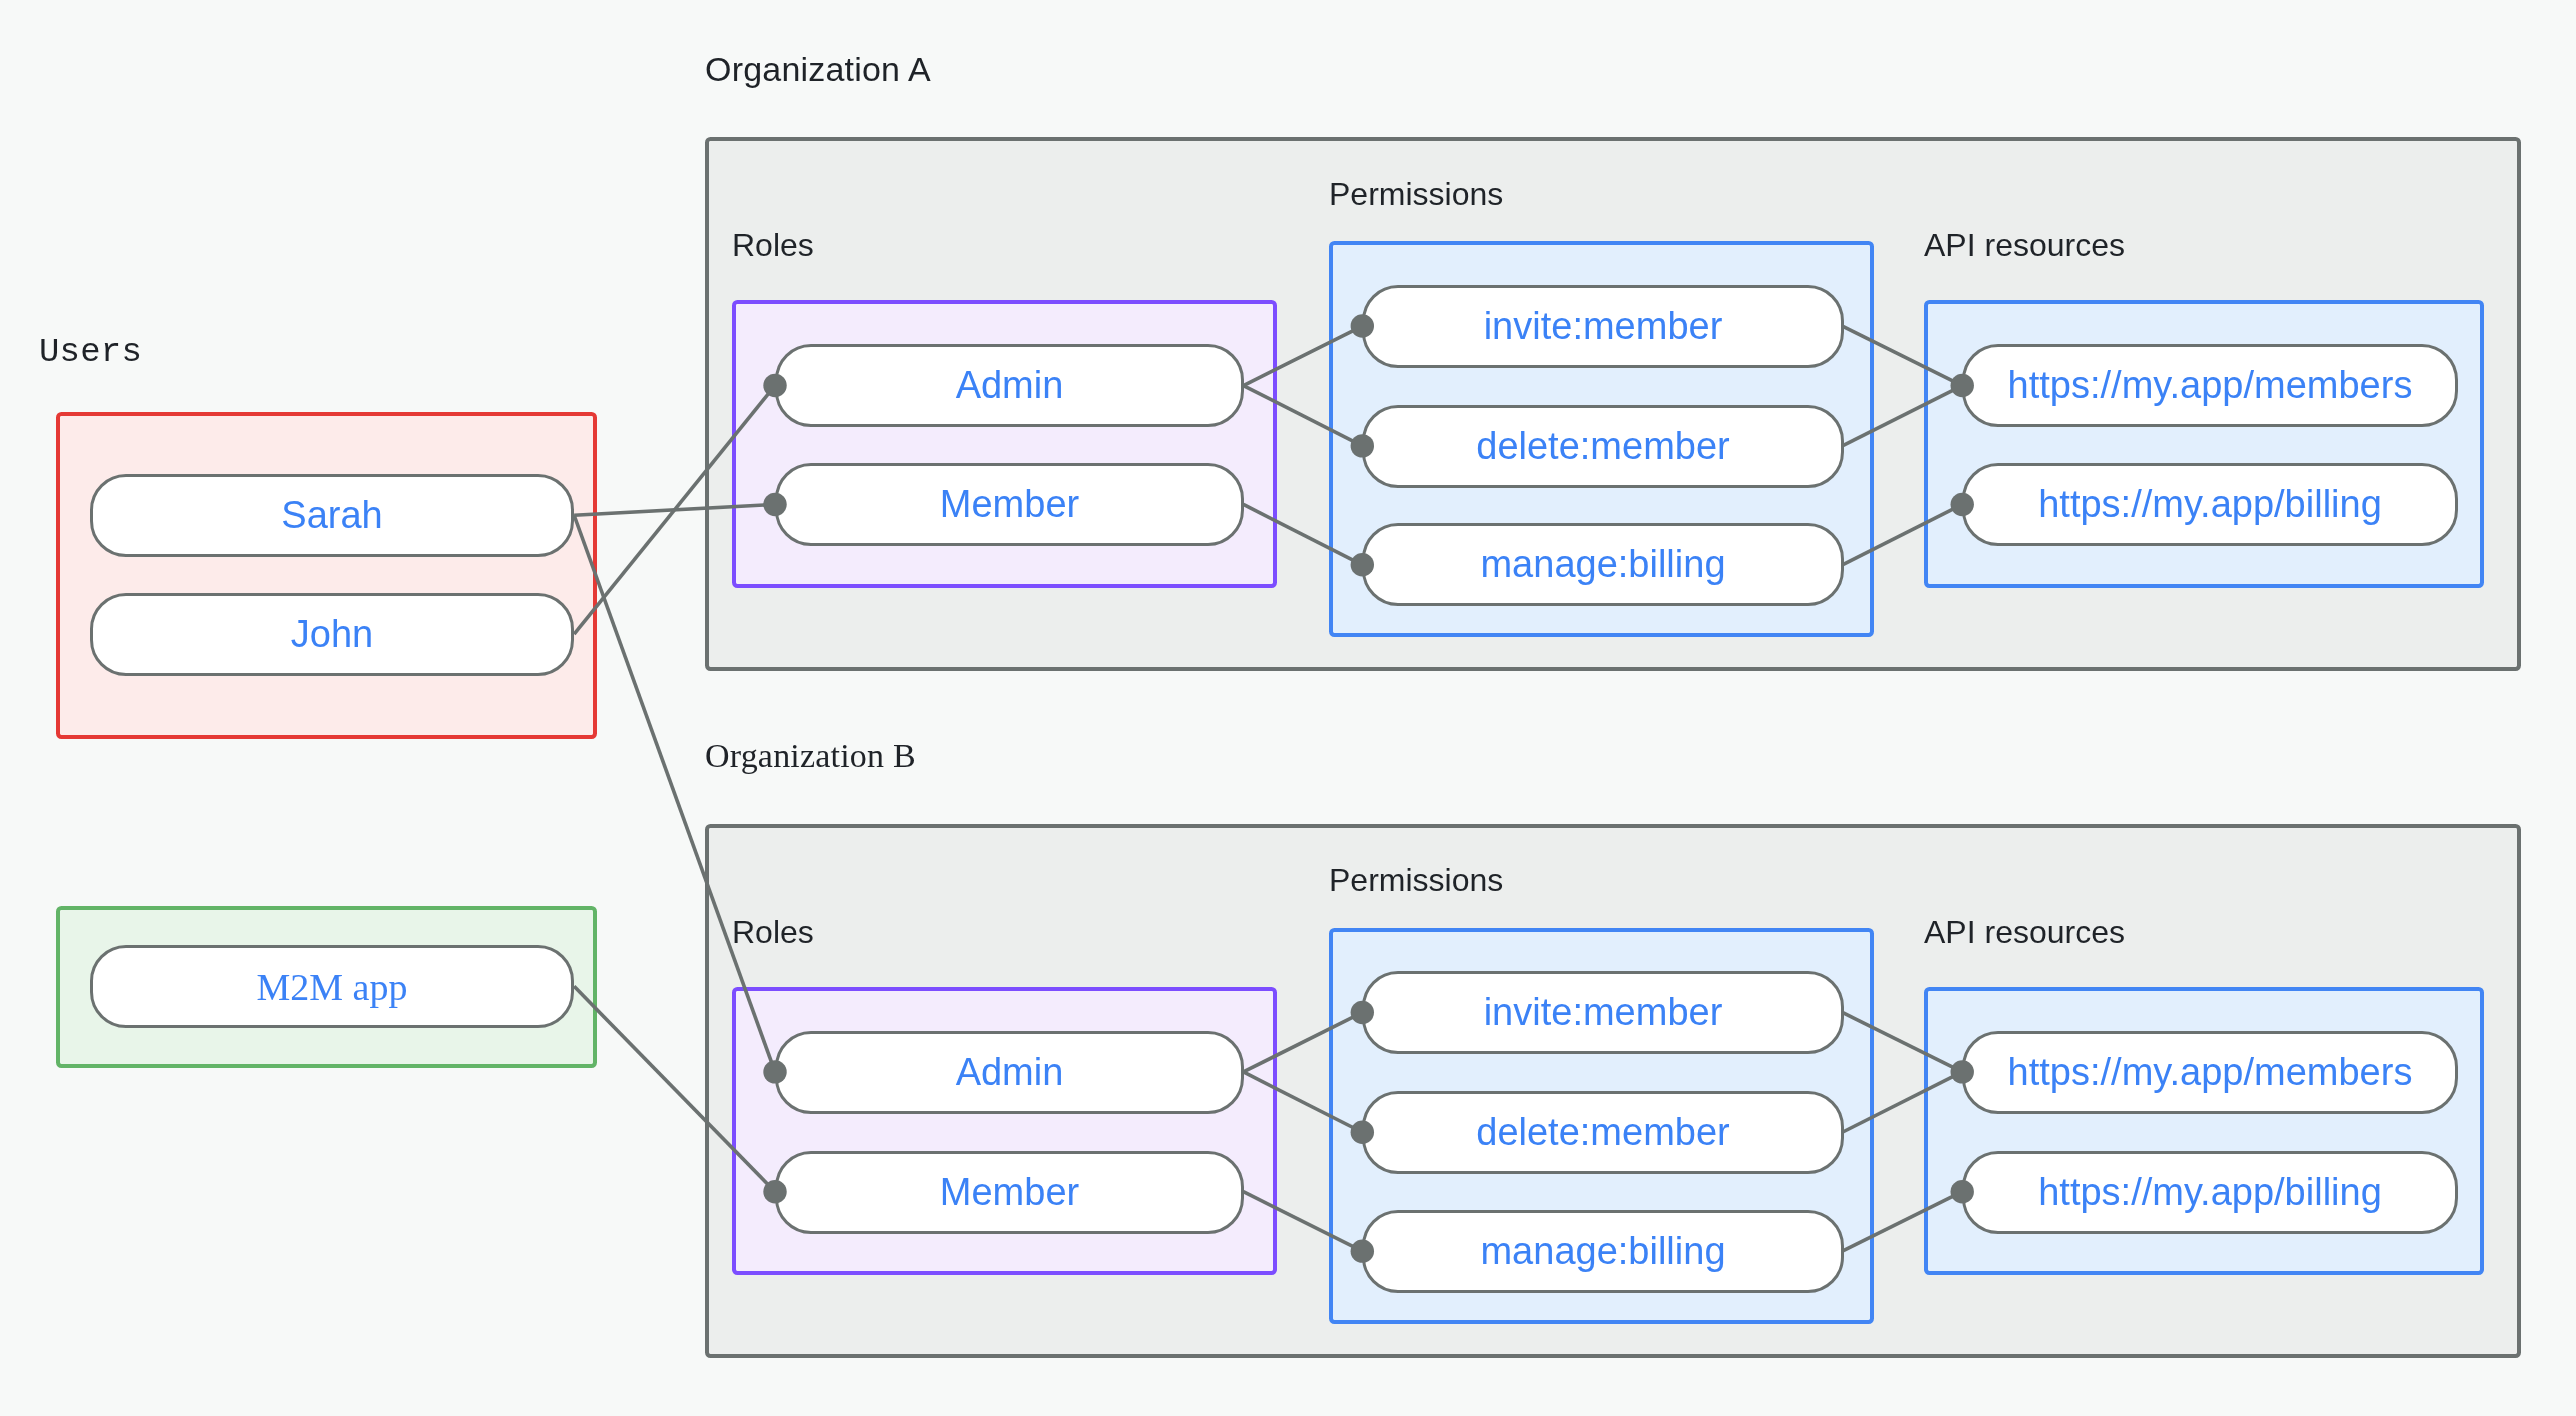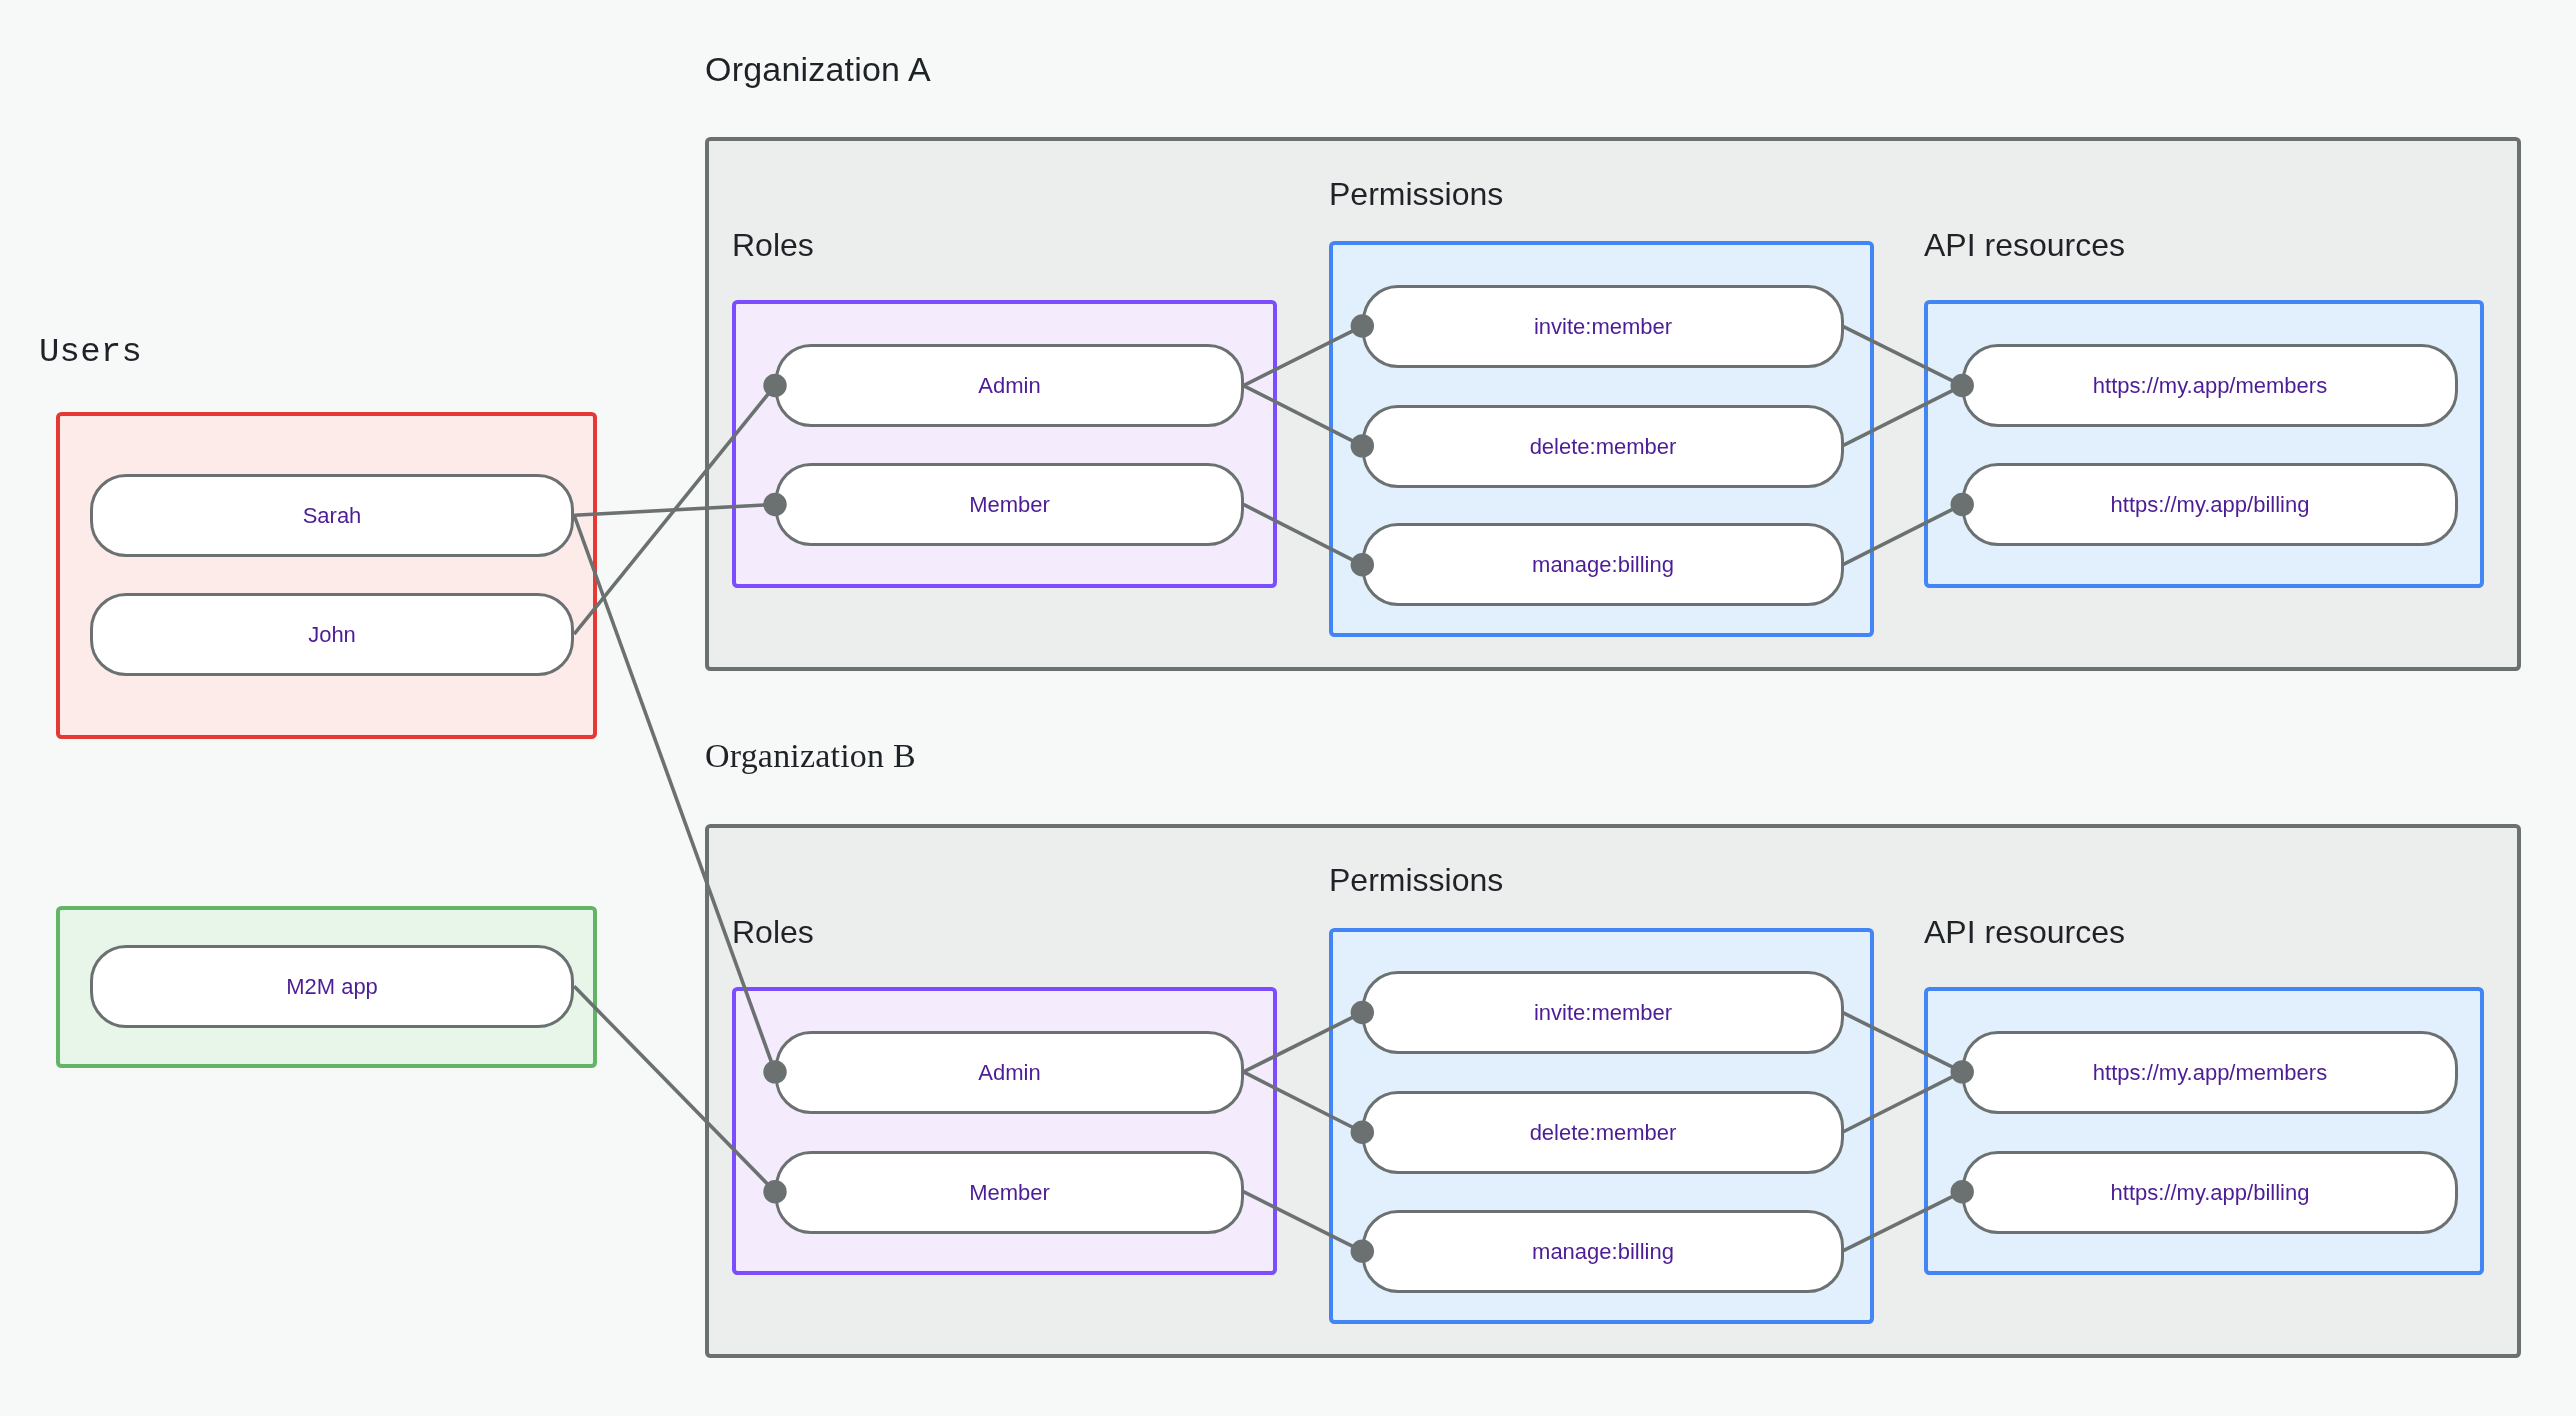--- a/index.html
+++ b/index.html
@@ -64,22 +64,22 @@
 
   
   .pill {
     position: absolute;
     background: #ffffff;
     border: 3.6px solid #6b7170;
     border-radius: 36px;
     display: flex;
     align-items: center;
     justify-content: center;
-    font-size: 22px;
-    color: #4c1d95;
+    font-size: 38px;
+    color: #3b82f6;
     white-space: nowrap;
     z-index: 4;
     text-align: right;
   }
 </style>
 </head>
 <body>
 
 <div id="canvas">
 
@@ -206,18 +206,18 @@
   <div class="group-label" style="left:39px; top:333px;font-family:Liberation Mono, monospace;">Users</div>
   <div class="frame users" style="left:56px; top:412px; width:541px; height:327px;"></div>
   <div class="pill" style="left:90px; top:593px; width:484px; height:83px;">
     <span>John</span>
   </div>
   <div class="pill" style="left:90px; top:474px; width:484px; height:83px;">
     <span>Sarah</span>
   </div>
 
   <div class="frame m2m" style="left:56px; top:906px; width:541px; height:162px;"></div>
-  <div class="pill" style="left:90px; top:945px; width:484px; height:83px;">
+  <div class="pill" style="left:90px; top:945px; width:484px; height:83px;font-family:Liberation Serif, serif;">
     <span>M2M app</span>
   </div>
 
 </div>
 
 
 </body></html>

